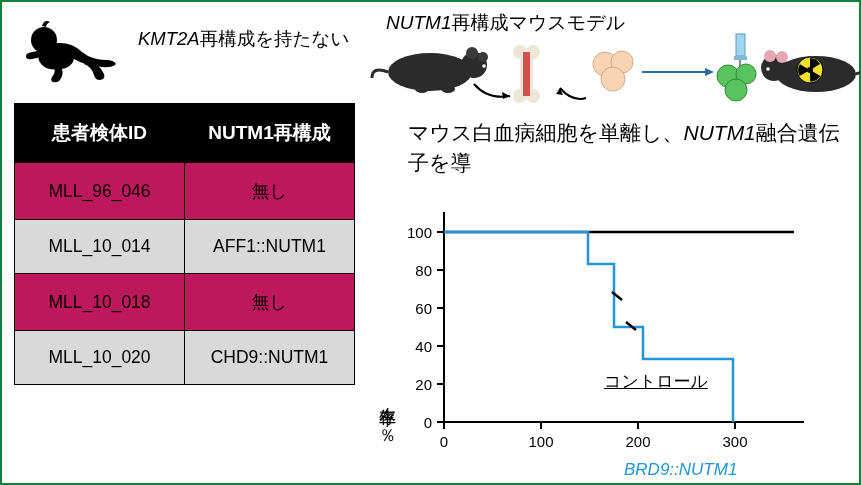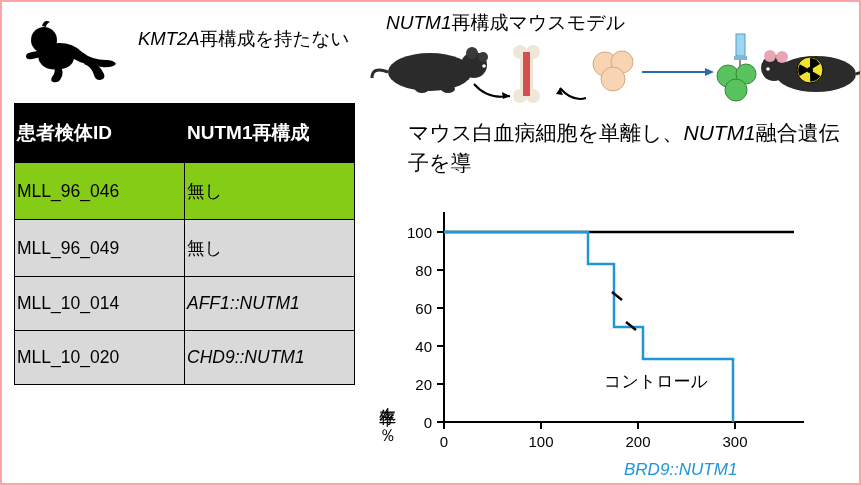--- a/index.html
+++ b/index.html
@@ -5,21 +5,21 @@
   html, body { margin:0; padding:0; }
   body {
     width: 861px; height: 485px;
     background: #ffffff;
     font-family: "Liberation Sans", sans-serif;
     overflow: hidden;
   }
   #root {
     position: relative;
     width: 861px; height: 485px;
-    border: 2px solid #fca5a5;
+    border: 2px solid #15803d;
     box-sizing: border-box;
     background: #fff;
   }
 
   
   #left-panel {
     position: absolute;
     left: 8px; top: 6px;
     width: 348px; height: 468px;
   }
@@ -42,37 +42,37 @@
     position: absolute;
     left: 4px; top: 95px;
     width: 340px;
     border-collapse: collapse;
     table-layout: fixed;
   }
   #patient-table th, #patient-table td {
     border: 1.5px solid #000;
     height: 40px;
     font-size: 17.5px;
-    text-align: left;
+    text-align: center;
     vertical-align: middle;
     padding: 16px 2px;
     box-sizing: border-box;
   }
   #patient-table th {
     background: #000;
     color: #fff;
     font-size: 19px;
     font-weight: bold;
     height: 34px;
   }
-  #patient-table th.it, #patient-table td.it { font-style: italic; }
+  #patient-table th.it, #patient-table td.it { }
   #patient-table col.c1 { width: 170px; }
   #patient-table col.c2 { width: 170px; }
   #patient-table tbody tr.alt td { background: #d9d9d9; }
-  #patient-table tbody tr td { background: #84cc16; }
+  #patient-table tbody tr td { background: #be185d; }
 
   
   #right-panel {
     position: absolute;
     left: 362px; top: 0;
     width: 497px; height: 481px;
   }
   #mouse-model-title {
     position: absolute;
     left: 22px; top: 8px;
@@ -98,21 +98,21 @@
   #method-text .it { font-style: italic; }
 
   #chart-area {
     position: absolute;
     left: 10px; top: 170px;
     width: 486px; height: 300px;
   }
   #chart-svg { display:block; }
 
   .lbl { position: absolute; color:#000; }
-  #label-control { left: 230px; top: 198px; font-size: 17px; }
+  #label-control { left: 230px; top: 198px; font-size: 17px; text-decoration: underline; }
   #label-brd9 { left: 250px; top: 288px; font-size: 17px; font-style: italic; color:#2196d6; }
   #label-ylabel {
     left: 2px; top: 222px;
     font-size: 17px;
     writing-mode: vertical-rl;
     text-orientation: upright;
     letter-spacing: 1px;
   }
 </style>
 </head>
@@ -156,26 +156,26 @@
           <th>患者検体ID</th>
           <th><span class="it">NUTM1</span><span>再構成</span></th>
         </tr>
       </thead>
       <tbody id="patient-tbody">
           <tr>
             <td>MLL_96_046</td>
             <td>無し</td>
           </tr>
           <tr class="alt">
-            <td>MLL_96_049</td>
-            <td>無し</td>
-          </tr>
-          <tr class="alt">
             <td>MLL_10_014</td>
             <td class="it">AFF1::NUTM1</td>
+          </tr>
+          <tr>
+            <td>MLL_10_018</td>
+            <td>無し</td>
           </tr>
           <tr class="alt">
             <td>MLL_10_020</td>
             <td class="it">CHD9::NUTM1</td>
           </tr>
         </tbody>
     </table>
   </div>
 
   <div id="right-panel">

